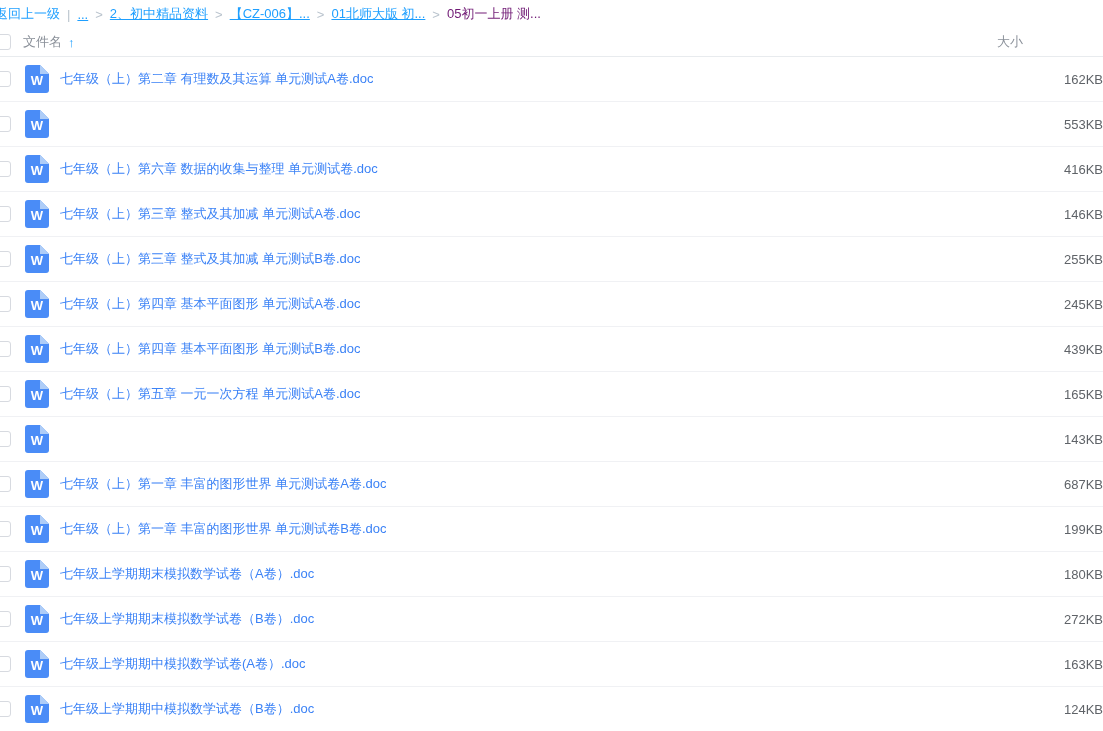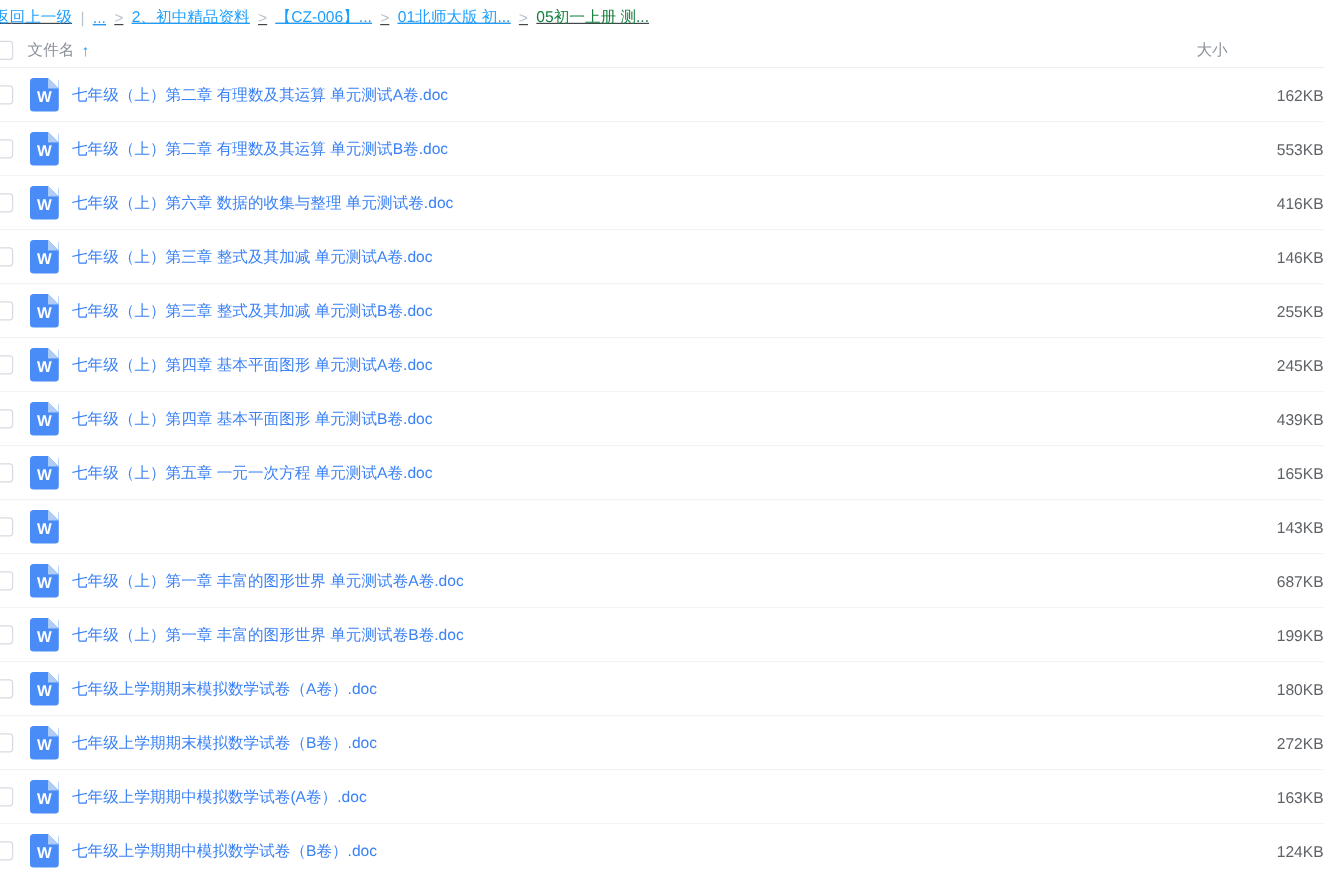--- a/index.html
+++ b/index.html
@@ -13,33 +13,32 @@
   .page { width: 1103px; height: 732px; background: #fff; }
 
   
   .breadcrumb {
     height: 28px;
     display: flex;
     align-items: center;
     white-space: nowrap;
     overflow: hidden;
     font-size: 13px;
-    text-decoration: underline;
   }
   .bc-back {
     color: #1e9fff;
     margin-left: -5px;       
     cursor: pointer;
     text-decoration: none;
   }
   .bc-pipe { color: #b9c3cd; margin: 0 7px; }
   .bc-items { display: flex; align-items: center; }
   .bc-link { color: #1e9fff; cursor: pointer; }
   .bc-sep { color: #b9c3cd; margin: 0 7px; }
-  .bc-current { color: #15803d; }
+  .bc-current { color: #701a75; }
 
   
   .list-header {
     height: 29px;
     display: flex;
     align-items: center;
     border-bottom: 1px solid #e8ebee;
     color: #8a9099;
   }
   .hdr-name { margin-left: 12px; cursor: pointer; }
@@ -161,21 +160,20 @@
     </span>
     <a class="fname" href="#">七年级（上）第二章 有理数及其运算 单元测试A卷.doc</a>
     <span class="fsize">162KB</span>
   </div>
 
   <div class="row">
     <input type="checkbox" class="cbx" style="">
     <span class="doc-icon">
       <span class="doc-letter">W</span>
     </span>
-    <a class="fname" href="#">七年级（上）第二章 有理数及其运算 单元测试B卷.doc</a>
     <span class="fsize">553KB</span>
   </div>
 
   <div class="row">
     <input type="checkbox" class="cbx" style="">
     <span class="doc-icon">
       <span class="doc-letter">W</span>
     </span>
     <a class="fname" href="#">七年级（上）第六章 数据的收集与整理 单元测试卷.doc</a>
     <span class="fsize">416KB</span>

